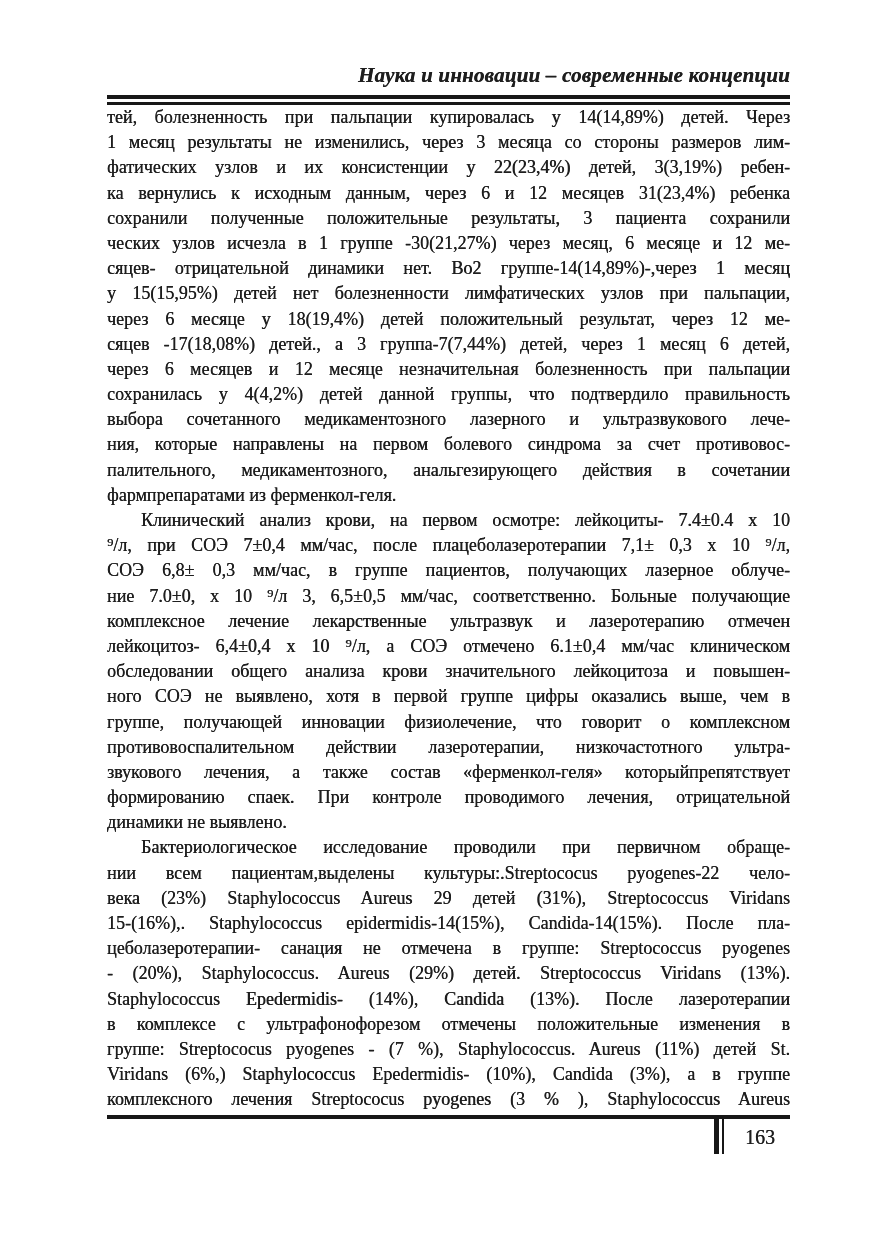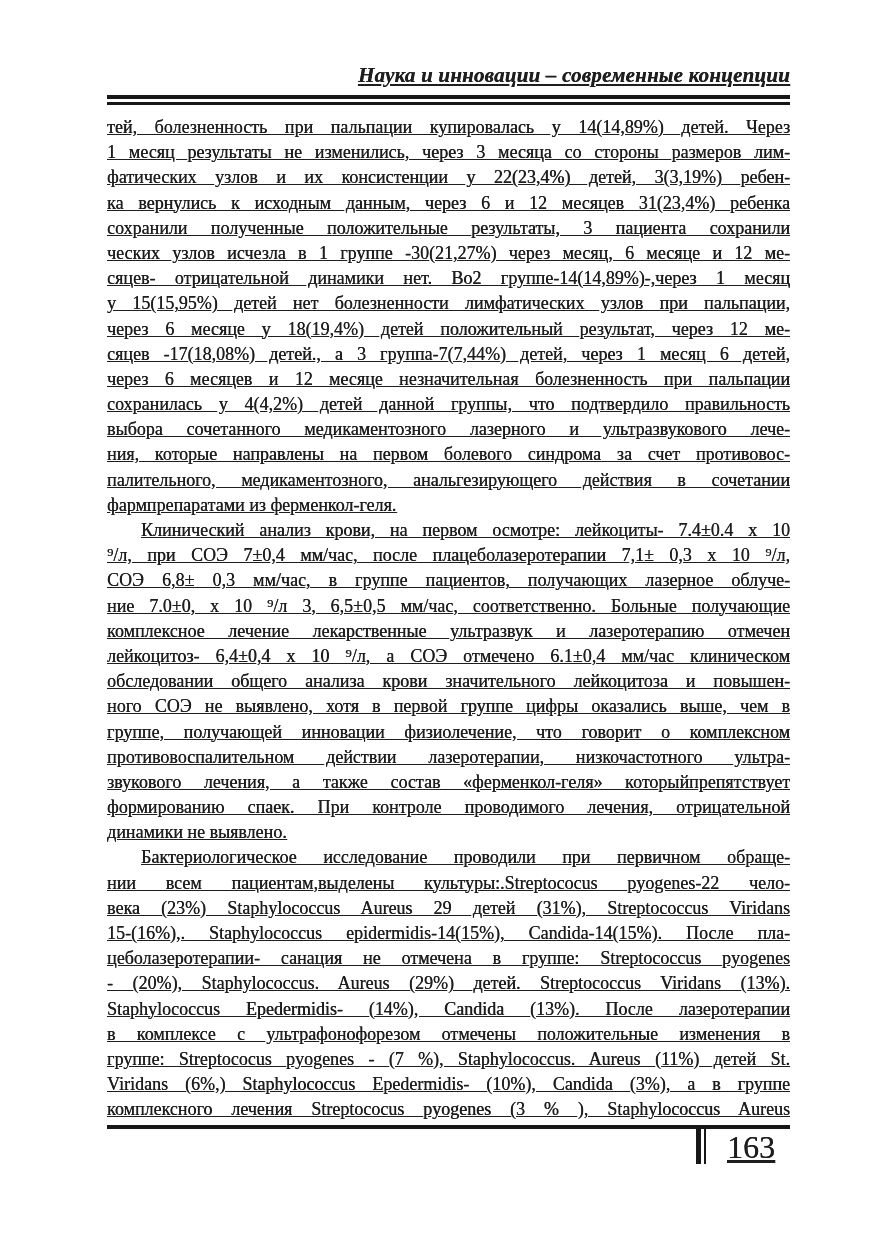--- a/index.html
+++ b/index.html
@@ -1,20 +1,20 @@
 <!DOCTYPE html>
 <html style="--ink: #1e1e1e; --rule: #171717; --paper: #ffffff;"><head>
 <meta charset="utf-8">
 <style>
   :root {
     --ink: #1e1e1e;
     --rule: #171717;
     --paper: #ffffff;
   }
-  * { margin: 0; padding: 0; box-sizing: border-box; text-decoration: underline; }
+  * { margin: 0; padding: 0; box-sizing: border-box; }
   html, body {
     width: 874px; height: 1240px;
     background: var(--paper);
     font-family: "Liberation Serif", "DejaVu Serif", serif;
     color: var(--ink);
     overflow: hidden;
   }
   .page {
     position: absolute;
     left: 107px; top: 62px;
@@ -25,21 +25,21 @@
     font-style: italic;
     font-weight: bold;
     font-size: 21px;
     line-height: 26px;
     letter-spacing: 0.2px;
     padding-bottom: 7px;
     text-shadow: 0.3px 0 0 currentColor;
   }
   .rule-thick { height: 4px; background: var(--rule); }
   .rule-thin  { height: 3px; background: var(--rule); margin-top: 3px; }
-  .body-text { margin-top: 10px; }
+  .body-text { margin-top: 0; }
   .paragraph { }
   .line {
     font-size: 18px;
     height: 25.2px;
     line-height: 25.2px;
     text-align: justify;
     text-align-last: justify;
     overflow: hidden;
     text-shadow: 0.3px 0 0 currentColor;
   }
@@ -49,21 +49,21 @@
   .footer-row {
     display: flex;
     justify-content: flex-end;
     align-items: flex-start;
     height: 44px;
   }
   .double-bar { display: flex; height: 35px; margin-right: 21px; }
   .bar-thick { display: block; width: 5px; background: var(--rule); }
   .bar-thin  { display: block; width: 2px; background: var(--rule); margin-left: 3px; }
   .page-number {
-    font-size: 32px;
+    font-size: 20px;
     line-height: 37px;
     padding-right: 15px;
     text-shadow: 0.3px 0 0 currentColor;
   }
 </style>
 </head>
 <body>
 
 <div class="page">
 

